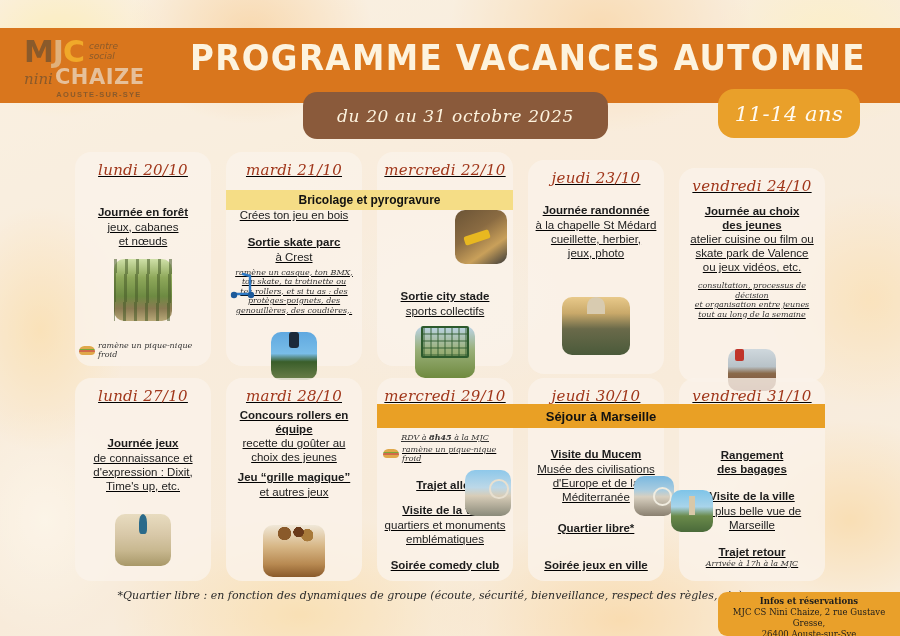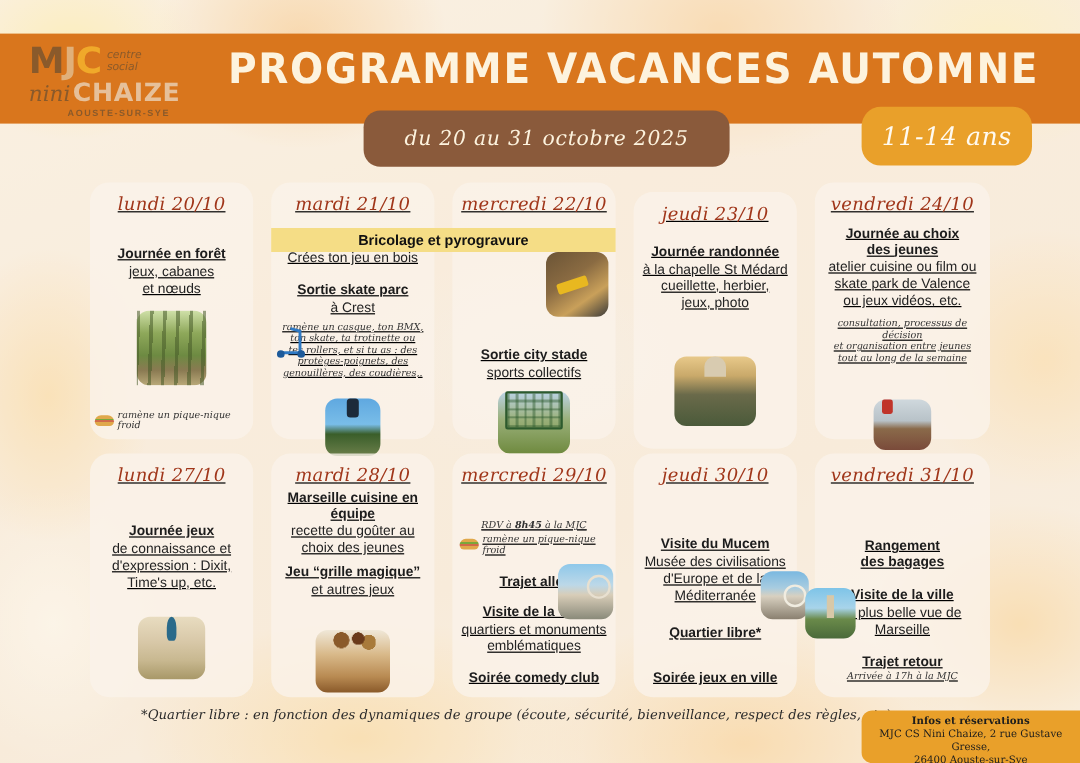--- a/index.html
+++ b/index.html
@@ -43,21 +43,21 @@
     position: absolute; left: 24px; top: 38px; z-index: 5;
     width: 150px; height: 58px;
   }
   .logo-row1 { display: flex; align-items: flex-start; height: 30px; }
   .logo-m { font-size: 30px; font-weight: 900; color: #8a5a2b; letter-spacing: -1px; line-height: 28px; font-family: "DejaVu Sans", sans-serif; }
   .logo-j { font-size: 30px; font-weight: 900; color: #e0b07a; letter-spacing: -1px; line-height: 28px; font-family: "DejaVu Sans", sans-serif; }
   .logo-c { font-size: 30px; font-weight: 900; color: #f0a92a; letter-spacing: -1px; line-height: 28px; font-family: "DejaVu Sans", sans-serif; }
   .logo-cs { font-size: 9px; color: #8a5a2b; line-height: 10px; margin-left: 5px; margin-top: 3px;
              font-family: "DejaVu Sans", sans-serif; font-style: italic; }
   .logo-row2 { display: flex; align-items: baseline; margin-top: -3px; }
-  .logo-nini { font-size: 18px; color: #8a5a2b; font-style: italic; font-family: "DejaVu Serif", serif; }
+  .logo-nini { font-size: 15px; color: #8a5a2b; font-style: italic; font-family: "DejaVu Serif", serif; }
   .logo-chaize { font-size: 21px; font-weight: 900; color: #e6c09a; letter-spacing: .5px; margin-left: 2px; font-family: "DejaVu Sans", sans-serif; }
   .logo-sub { font-size: 7.5px; font-weight: 700; color: #8a5a2b; letter-spacing: 1.3px; text-align: center; margin-top: 1px; }
 
   .main-title {
     position: absolute; left: 190px; top: 38px; z-index: 5;
     font-family: "DejaVu Sans", sans-serif;
     font-size: 35px; font-weight: 700; color: #fdf3de;
     letter-spacing: 1.5px; white-space: nowrap;
     transform: scaleX(0.93);
     transform-origin: left center;
@@ -267,21 +267,21 @@
     <div class="card-inner">
       <div class="day-head">jeudi 23/10</div>
       <div class="ttl" style="margin-top:17px;">Journée randonnée</div>
       <div class="sub">à la chapelle St Médard</div>
       <div class="sub">cueillette, herbier,</div>
       <div class="sub">jeux, photo</div>
       <div class="photo ph-rando" style="width:68px;height:58px;margin:12px auto 0;"></div>
     </div>
   </div>
 
-  <div class="card" style="left:679px; top:152px; width:146px; height:214px;">
+  <div class="card" style="left:679px; top:168px; width:146px; height:214px;">
     <div class="card-inner">
       <div class="day-head">vendredi 24/10</div>
       <div class="ttl" style="margin-top:10px;">Journée au choix</div>
       <div class="ttl">des jeunes</div>
       <div class="sub">atelier cuisine ou film ou</div>
       <div class="sub">skate park de Valence</div>
       <div class="sub">ou jeux vidéos, etc.</div>
       <div class="ital" style="margin-top:7px;">consultation, processus de décision</div>
       <div class="ital">et organisation entre jeunes</div>
       <div class="ital">tout au long de la semaine</div>
@@ -300,21 +300,21 @@
       <div class="sub">de connaissance et</div>
       <div class="sub">d'expression : Dixit,</div>
       <div class="sub">Time's up, etc.</div>
       <div class="photo ph-jeux" style="width:56px;height:52px;margin:18px auto 0;"></div>
     </div>
   </div>
 
   <div class="card" style="left:226px; top:378px; width:136px; height:203px;">
     <div class="card-inner">
       <div class="day-head">mardi 28/10</div>
-      <div class="ttl" style="margin-top:4px;">Marseille cuisine en</div>
+      <div class="ttl" style="margin-top:4px;">Concours rollers en</div>
       <div class="ttl">équipe</div>
       <div class="sub">recette du goûter au</div>
       <div class="sub">choix des jeunes</div>
       <div class="ttl" style="margin-top:7px;">Jeu “grille magique”</div>
       <div class="sub">et autres jeux</div>
       <div class="photo ph-cookies" style="width:62px;height:52px;margin:10px auto 0;"></div>
     </div>
   </div>
 
   <div class="card" style="left:377px; top:378px; width:136px; height:203px;">
@@ -356,20 +356,23 @@
       <div class="ttl">des bagages</div>
       <div class="ttl" style="margin-top:14px;">Visite de la ville</div>
       <div class="sub">la plus belle vue de</div>
       <div class="sub">Marseille</div>
       <div class="ttl" style="margin-top:14px;">Trajet retour</div>
       <div class="ital">Arrivée à 17h à la MJC</div>
       <div class="photo ph-garde" style="width:42px;height:42px;position:absolute;left:-8px;top:112px;"></div>
     </div>
   </div>
 
+  <div class="banner-orange" style="left:377px; top:404px; width:448px; height:24px;">
+    <span>Séjour à Marseille</span>
+  </div>
 
 </div>
 
 <div class="footnote">*Quartier libre : en fonction des dynamiques de groupe (écoute, sécurité, bienveillance, respect des règles, etc)</div>
 
 <div class="contact">
   <div class="c-ttl">Infos et réservations</div>
   <div class="c-l">MJC CS Nini Chaize, 2 rue Gustave Gresse,</div>
   <div class="c-l">26400 Aouste-sur-Sye</div>
 </div>

